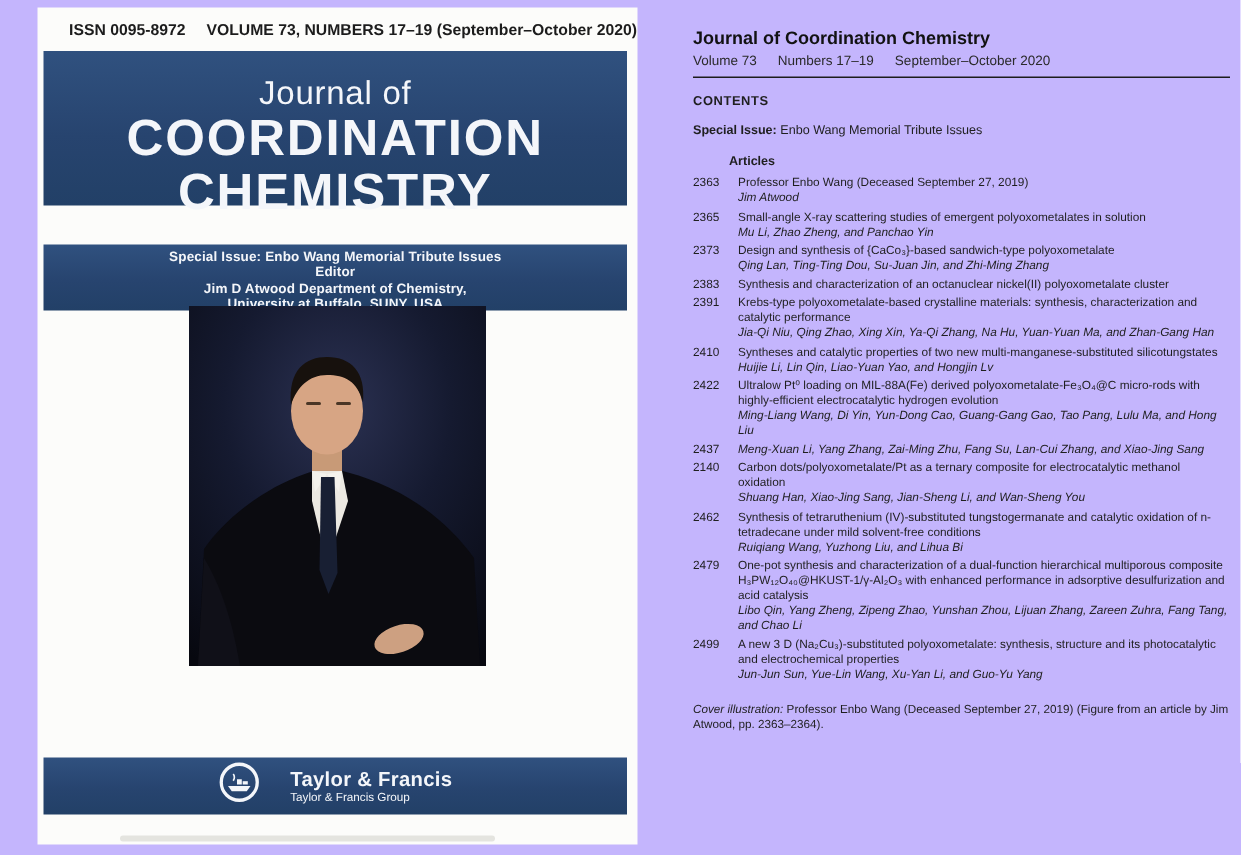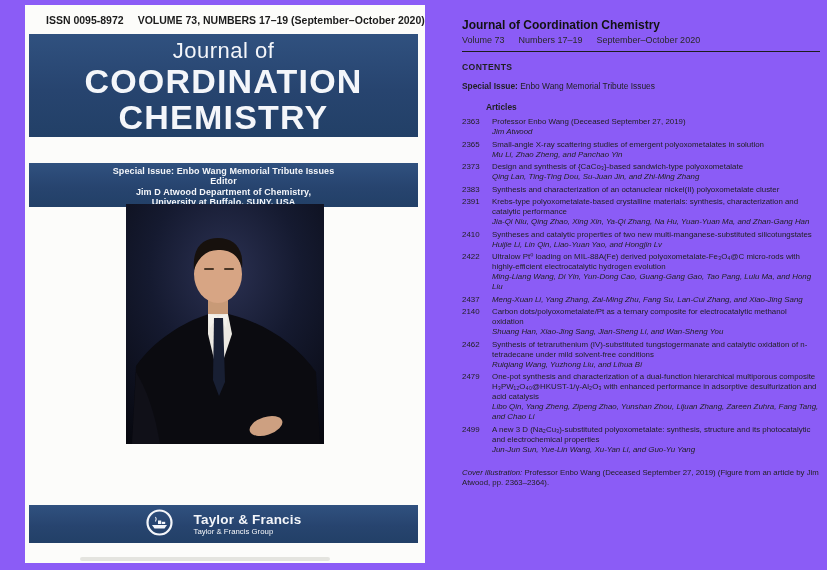--- a/index.html
+++ b/index.html
@@ -1,26 +1,26 @@
 <!DOCTYPE html>
 <html><head>
 <meta charset="utf-8">
 <style>
   * { margin:0; padding:0; box-sizing:border-box; }
   html,body { background:#ffffff; }
   body { font-family:"Liberation Sans","DejaVu Sans",sans-serif; }
-  .screen { position:relative; width:827px; height:570px; background:#8b5cf6; overflow:hidden; }
+  .screen { position:relative; width:827px; height:570px; background:#c4b5fd; overflow:hidden; }
 
   
   .cover { position:absolute; left:25px; top:5px; width:400px; height:558px; background:#fcfcfa; }
   .issn-row { position:absolute; left:21px; top:9px; right:2px; display:flex; gap:14px;
               font-size:10.5px; font-weight:600; color:#1c1c1c; white-space:nowrap; }
   .banner { position:absolute; left:4px; width:389px; color:#f4f6fa;
             background:linear-gradient(180deg,#30517f 0%,#27446f 55%,#224067 100%); }
-  .title-banner { top:29px; height:103px; text-align:center; padding-top:4px; }
+  .title-banner { top:29px; height:103px; text-align:center; padding-top:15px; }
   .title-jof { font-size:22px; font-weight:500; line-height:25px; letter-spacing:0.5px; }
   .title-big { font-size:34px; font-weight:bold; line-height:36px; letter-spacing:1.2px; }
   .special-banner { top:158px; height:44px; text-align:center; padding-top:3px;
                     font-size:9px; font-weight:bold; line-height:10.3px; letter-spacing:0.1px; }
   .photo-frame { position:absolute; left:101px; top:199px; width:198px; height:240px; }
   .photo-frame svg { display:block; }
   .publisher-banner { top:500px; height:38px; display:flex; align-items:center;
                       justify-content:center; gap:21px; }
   .tf-text-name { font-size:13.5px; font-weight:600; line-height:14px; letter-spacing:0.2px; }
   .tf-text-group { font-size:7.8px; line-height:9px; }

